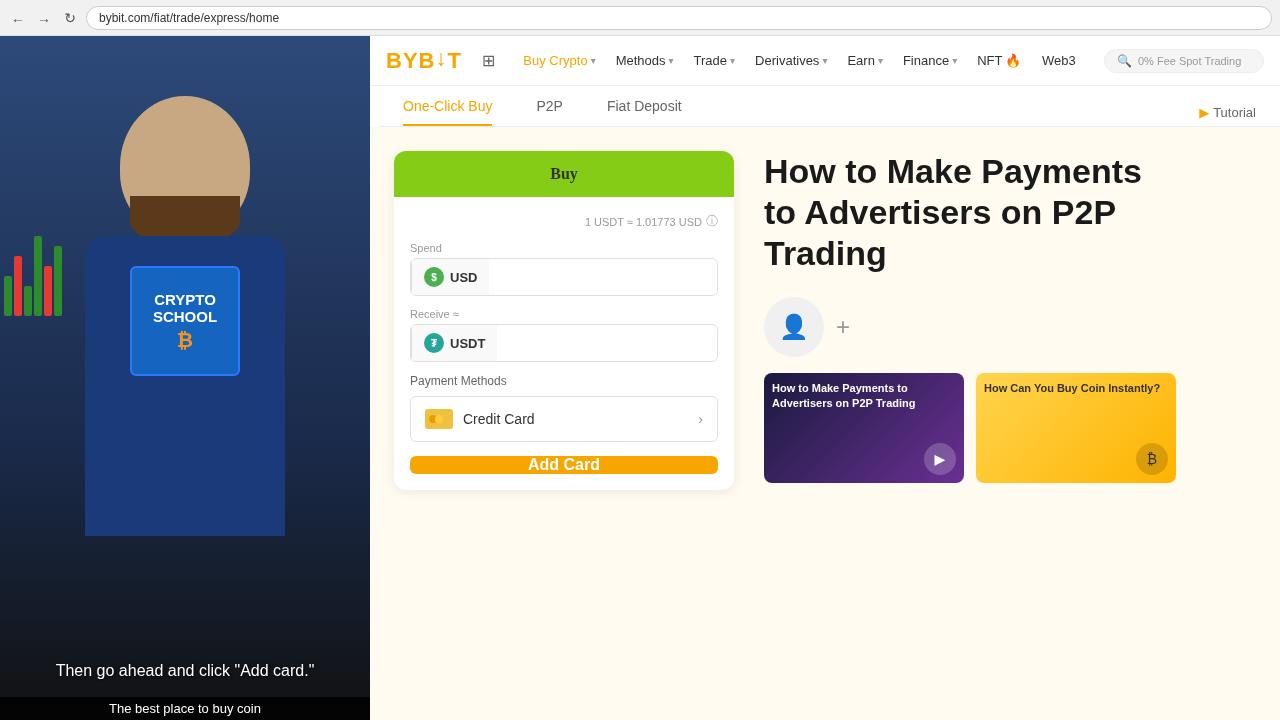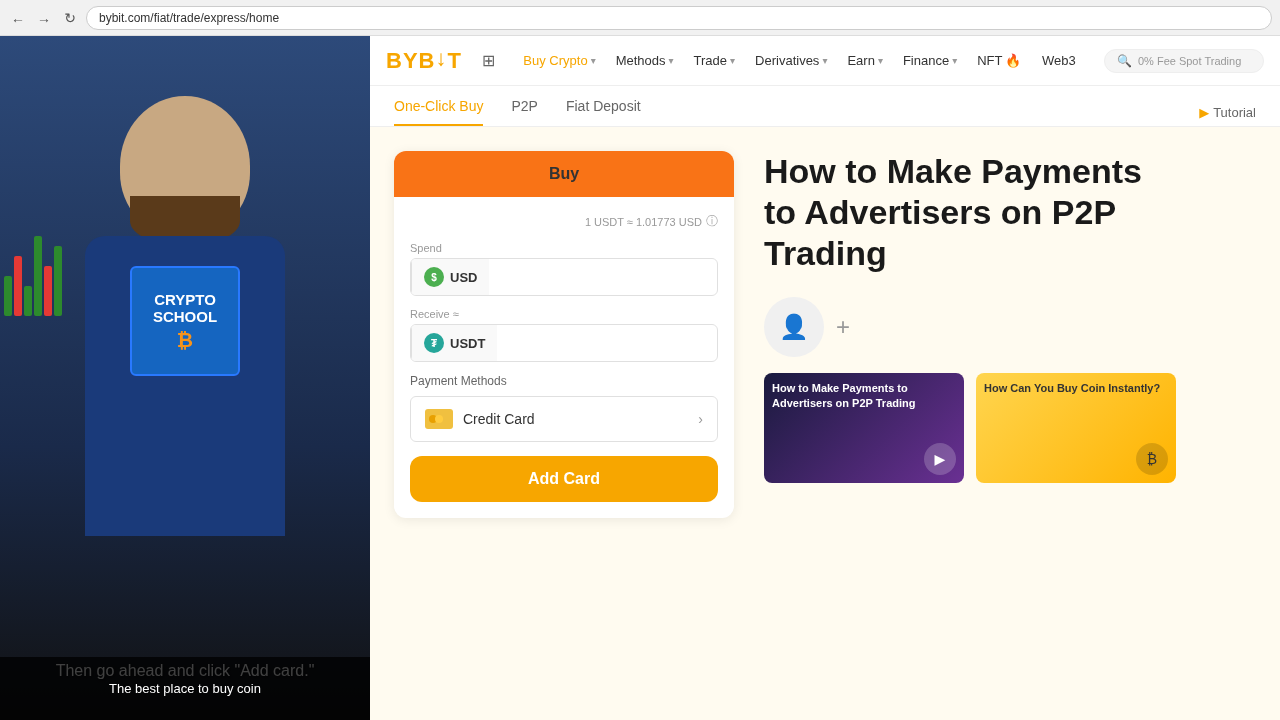--- a/index.html
+++ b/index.html
@@ -107,23 +107,24 @@
       align-items: center;
       gap: 6px;
       min-width: 160px;
     }
 
     
     .tabs-bar {
       padding: 12px 24px 0;
       border-bottom: 1px solid #eee;
       display: flex;
-      gap: 28px;
+      gap: 44px;
       align-items: center;
       background: #fff;
+      margin-left: 9px;
     }
     .tab-item {
       font-size: 14px;
       color: #666;
       padding-bottom: 10px;
       cursor: pointer;
       border-bottom: 2px solid transparent;
     }
     .tab-item.active {
       color: #f7a600;
@@ -167,21 +168,22 @@
       padding: 14px;
       text-align: center;
       font-size: 16px;
       font-weight: 600;
       cursor: pointer;
       color: #666;
       background: #f5f5f5;
     }
     .bstab.active {
       color: #333;
-      background: #f97316;
+      background: #84cc16;
+      font-family: Liberation Serif, serif;
     }
 
     .card-body {
       padding: 16px;
     }
     .rate-info {
       font-size: 11px;
       color: #999;
       text-align: right;
       margin-bottom: 12px;
@@ -286,22 +288,21 @@
       font-size: 14px;
       color: #333;
     }
     .arrow-right { color: #999; font-size: 14px; }
 
     .add-card-btn {
       width: 100%;
       background: #f7a600;
       color: #fff;
       border: none;
-      border-radius: 12px;
-      padding: 14px;
+      border-radius: 6px;
       font-size: 16px;
       font-weight: 600;
       cursor: pointer;
     }
 
     
     .promo-section {
       flex: 1;
       display: flex;
       flex-direction: column;
@@ -390,21 +391,21 @@
         <div style="width:8px;height:30px;background:#2d8a2d;border-radius:2px;"></div>
         <div style="width:8px;height:80px;background:#2d8a2d;border-radius:2px;"></div>
         <div style="width:8px;height:50px;background:#e53935;border-radius:2px;"></div>
         <div style="width:8px;height:70px;background:#2d8a2d;border-radius:2px;"></div>
       </div>
     </div>
 
     <div style="position:absolute;bottom:40px;left:0;right:0;text-align:center;color:#fff;font-size:16px;text-shadow:1px 1px 3px rgba(0,0,0,0.9);padding:0 12px;">
       <span>Then go ahead and click "Add card."</span>
     </div>
-    <div style="position:absolute;bottom:0;left:0;right:0;background:rgba(0,0,0,0.75);color:#fff;text-align:center;padding:24px;font-size:13px;">
+    <div style="position:absolute;bottom:0;left:0;right:0;background:rgba(0,0,0,0.75);color:#fff;text-align:center;padding:4px;font-size:13px;">
       <span>The best place to buy coin</span>
     </div>
   </div>
 
   <div class="content-panel">
 
     <div class="navbar">
       <div class="logo" style="font-size:22px;font-weight:900;color:#f7a600;">
         BY<span style="color:#f7a600;">B</span><span style="transform:scaleY(-1);display:inline-block;color:#f7a600;">↑</span>T
       </div>

